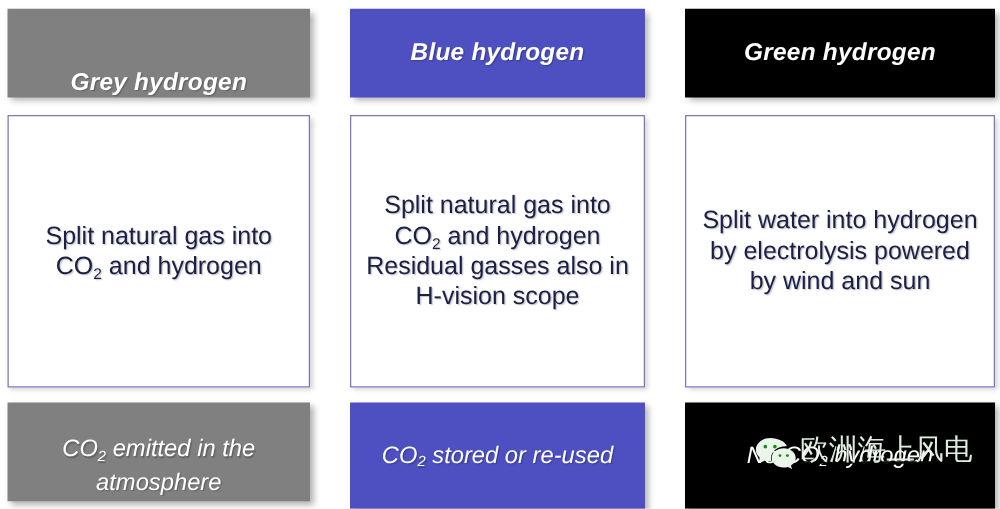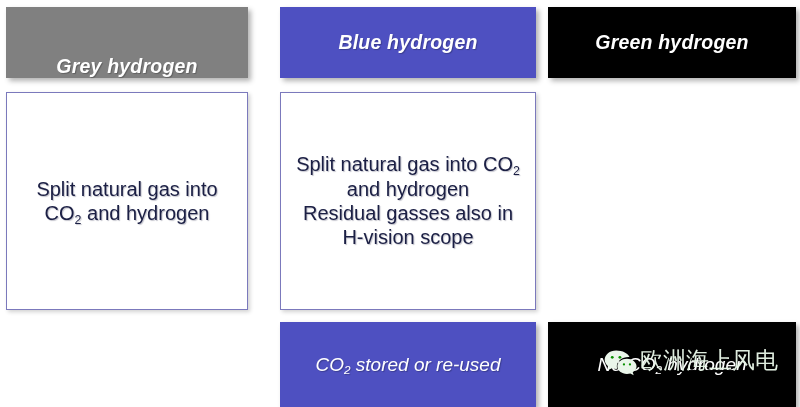--- a/index.html
+++ b/index.html
@@ -23,21 +23,21 @@
     height: 407px;
   }
 
   
   .col {
     position: absolute;
     top: 0;
     height: 407px;
   }
   .col-grey  { left: 6px;   width: 242px; }
-  .col-blue  { left: 280px; width: 256px; }
+  .col-blue  { left: 280px; width: 236px; }
   .col-green { left: 548px; width: 248px; }
 
   .box {
     position: absolute;
     left: 0;
     box-sizing: border-box;
     display: flex;
     align-items: center;
     justify-content: center;
     text-align: center;
@@ -149,20 +149,23 @@
   <div class="col col-grey">
 
     <div class="box header-box fill-grey">
       <span class="label">Grey hydrogen</span>
     </div>
 
     <div class="box body-box">
       <p class="para"><span>Split natural gas into </span><span>CO</span><sub>2</sub><span> and hydrogen</span></p>
     </div>
 
+    <div class="box footer-box fill-grey">
+      <span class="label"><span></span><span>CO</span><sub>2</sub><span> emitted in the atmosphere</span></span>
+    </div>
   </div>
 
   <div class="col col-blue">
 
     <div class="box header-box fill-blue">
       <span class="label">Blue hydrogen</span>
     </div>
 
     <div class="box body-box">
       <p class="para"><span>Split natural gas into </span><span>CO</span><sub>2</sub><span> and hydrogen</span></p>
@@ -173,20 +176,23 @@
       <span class="label"><span></span><span>CO</span><sub>2</sub><span> stored or re-used</span></span>
     </div>
   </div>
 
   <div class="col col-green">
 
     <div class="box header-box fill-green">
       <span class="label">Green hydrogen</span>
     </div>
 
+    <div class="box body-box">
+      <p class="para"><span>Split water into hydrogen by electrolysis powered by wind and sun</span></p>
+    </div>
 
     <div class="box footer-box fill-green">
       <span class="label"><span>No </span><span>CO</span><sub>2</sub><span> hydrogen</span></span>
     </div>
   </div>
 
   <div id="watermark">
     <svg class="wm-logo" viewBox="0 0 44 36">
 
       <path d="M16.2 1.2C7.6 1.2 0.9 6.9 0.9 13.6c0 3.9 2.3 7.3 5.9 9.5l-1.6 4.7 5.4-2.7c1.8 0.5 3.7 0.8 5.6 0.8 0.5 0 1 0 1.5-0.1 -0.4-1.1-0.6-2.2-0.6-3.4 0-6.9 6.9-12.5 15.4-12.5 0.5 0 1 0 1.5 0.1C32.3 5.1 24.9 1.2 16.2 1.2z" fill="#eaf6ea"></path>

